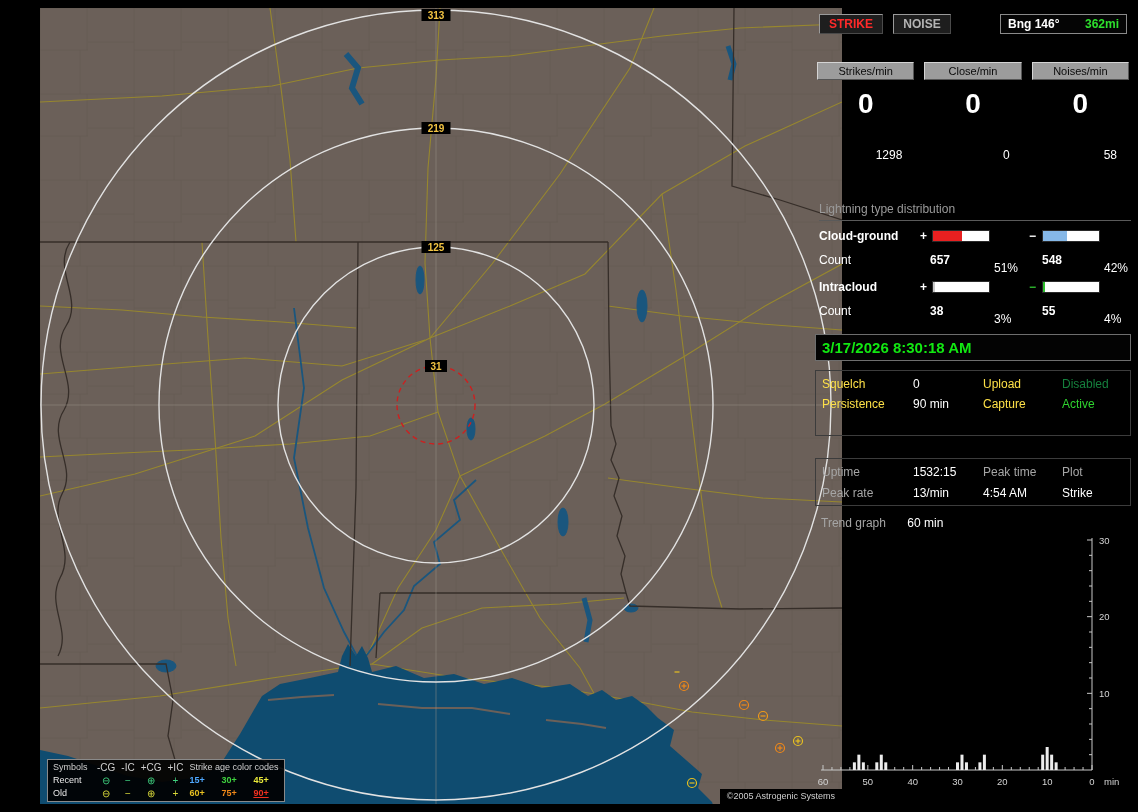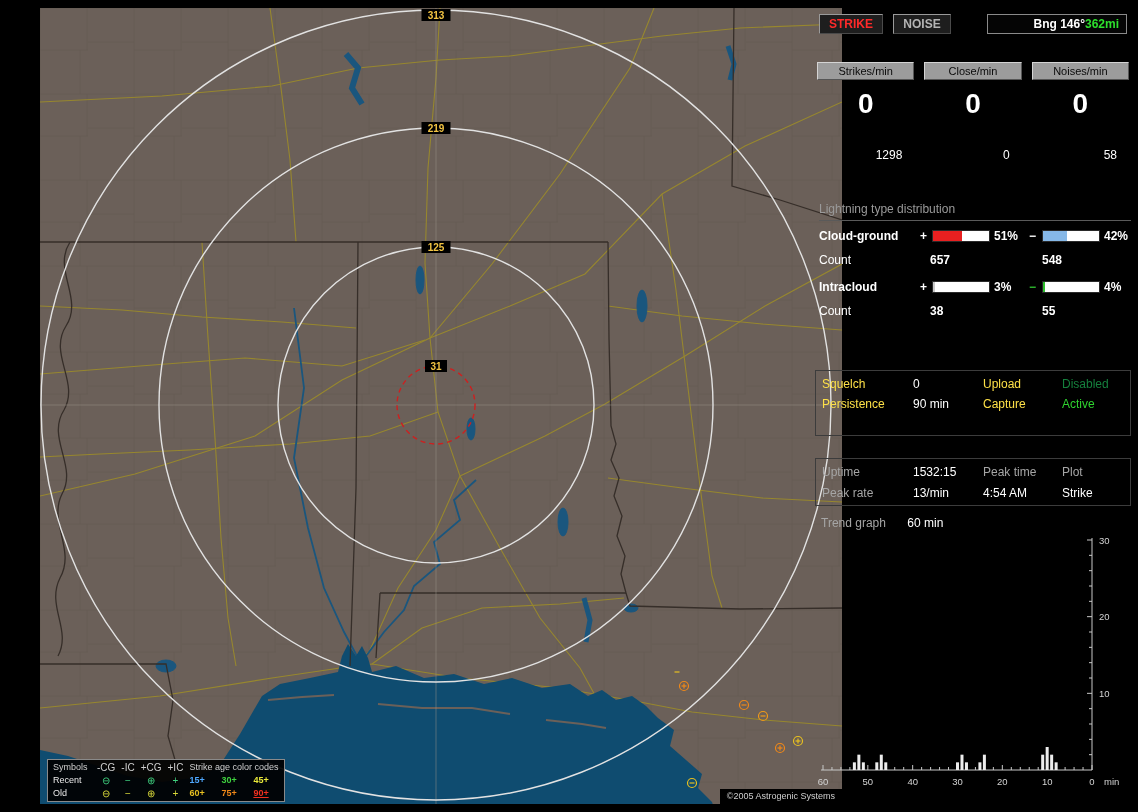--- a/index.html
+++ b/index.html
@@ -36,23 +36,23 @@
 
   .tb-btn {
     display:inline-block; background:#1e1e1e; border:1px solid;
     border-color:#9a9a9a #4a4a4a #4a4a4a #9a9a9a;
     font-family:"Liberation Sans",sans-serif;
     font-size:12px; font-weight:bold; padding:2px 9px; cursor:pointer;
   }
   #strike-btn { color:#ff2a2a; }
   #noise-btn  { color:#b4b4b4; margin-left:7px; }
   #bng-box {
-    position:absolute; right:2px; top:0; width:140px; background:#050505;
+    position:absolute; right:2px; top:0; width:127px; background:#050505;
     border:1px solid #8a8a8a; padding:2px 7px; display:flex;
-    justify-content:flex-end; font-weight:bold;
+    justify-content:space-between; font-weight:bold;
   }
   #bng-dist { color:#2de02d; }
 
   .grid3 { position:absolute; left:2px; right:2px; display:grid; grid-template-columns:1fr 1fr 1fr; column-gap:10px; }
   .rate-btn {
     background:#9c9c9c; color:#0a0a0a; font-size:11px; text-align:center;
     padding:2px 0; border:1px solid; border-color:#d4d4d4 #565656 #565656 #d4d4d4;
     cursor:pointer;
   }
   .big0 { font-size:28px; font-weight:bold; text-align:center; line-height:32px; }
@@ -62,21 +62,21 @@
   .dist-title {
     position:absolute; left:4px; right:0; color:#9a9a9a;
     border-bottom:1px solid #5a5a5a; padding-bottom:4px;
   }
   .dist-row { position:absolute; left:0; right:0; height:15px; }
   .dist-row span { position:absolute; top:0; }
   .dlbl { left:4px; font-weight:bold; }
   .sign { font-weight:bold; }
   .bar { width:58px; height:12px; top:1px !important; background:#fff; border:1px solid #2a2a2a; display:inline-block; }
   .bar .fill { position:static; display:block; height:100%; width:0; }
-  .pct { font-weight:bold; }
+  .pct { font-weight:normal;margin-top:32px; }
   .dcount-lbl { left:4px; }
   .dcount { font-weight:bold; }
 
   #dt-box {
     left:0; right:0; top:326px; height:27px; border:1px solid #6e6e6e;
     background:#030303; line-height:25px; padding-left:6px;
     color:#12e812; font-weight:bold; font-size:15px;
   }
   .gbox { left:0; right:0; border:1px solid #3c3c3c; }
   .srow { position:absolute; left:0; right:0; height:14px; }
@@ -300,20 +300,21 @@
         <span class="fill" style="width: 4%; background: rgb(47, 191, 47);"></span>
       </span>
     <span class="pct" style="left:289px">4%</span>
   </div>
   <div class="dist-row" style="top:296px">
     <span class="dcount-lbl">Count</span>
     <span class="dcount" style="left:115px">38</span>
     <span class="dcount" style="left:227px">55</span>
   </div>
 
+  <div id="dt-box" class="abs">3/17/2026 8:30:18 AM</div>
 
   <div class="gbox abs" style="top:362px;height:66px">
     <div class="srow" style="top:6px">
       <span class="c1 slbl">Squelch</span>
       <span class="c2 sval">0</span>
       <span class="c3 slbl">Upload</span>
       <span class="c4" style="color: #15803d;">Disabled</span>
     </div>
     <div class="srow" style="top:26px">
       <span class="c1 slbl">Persistence</span>

